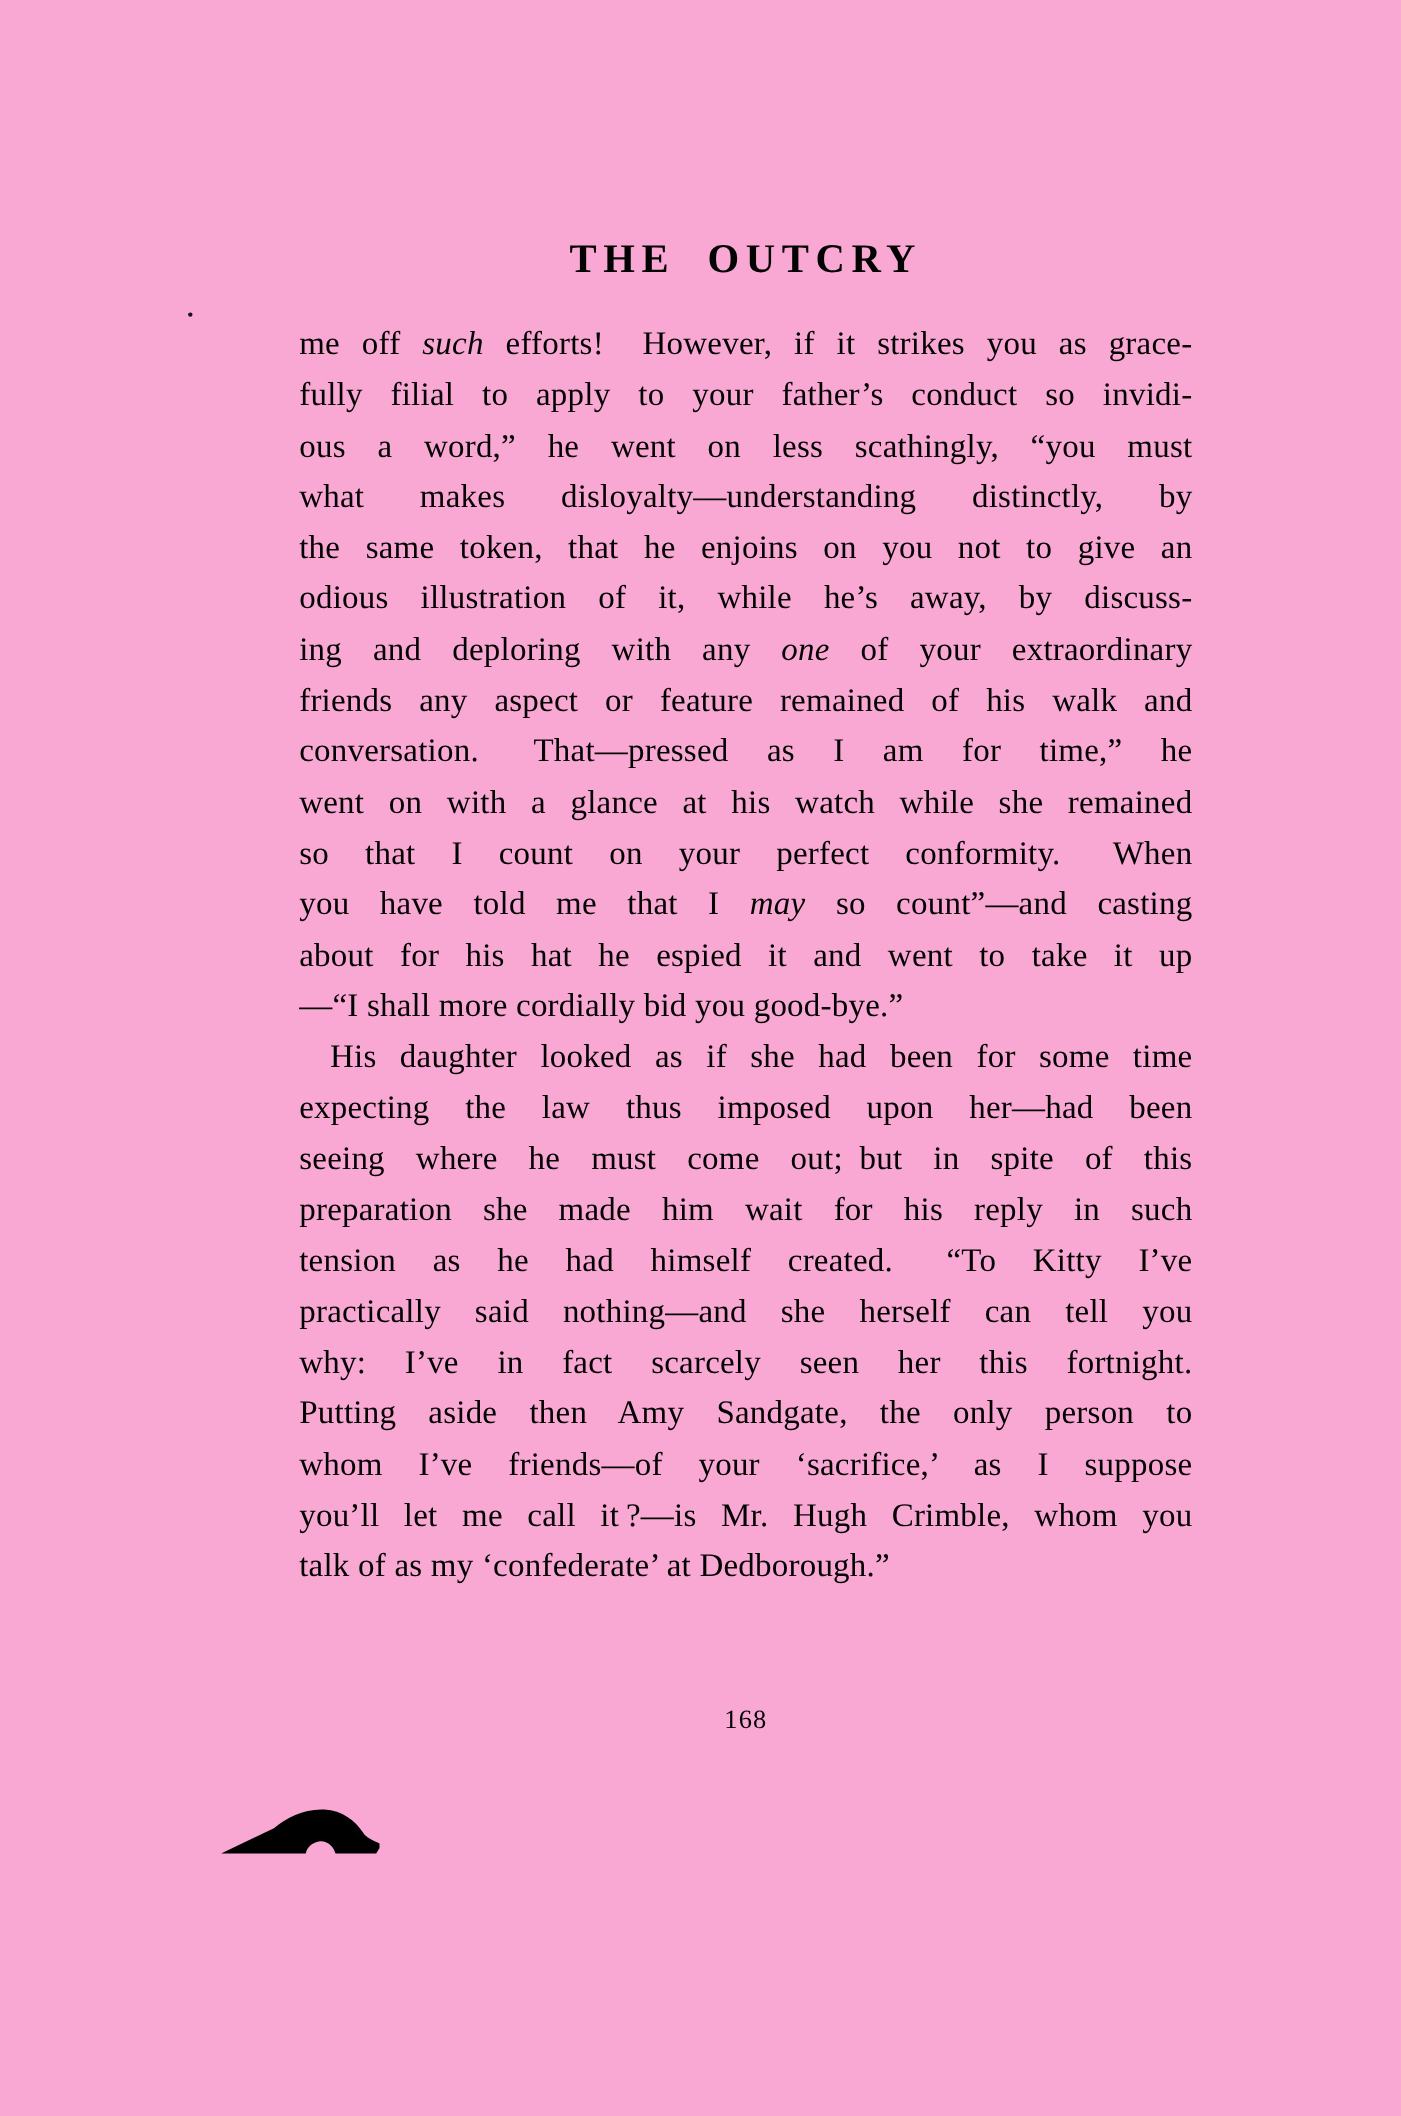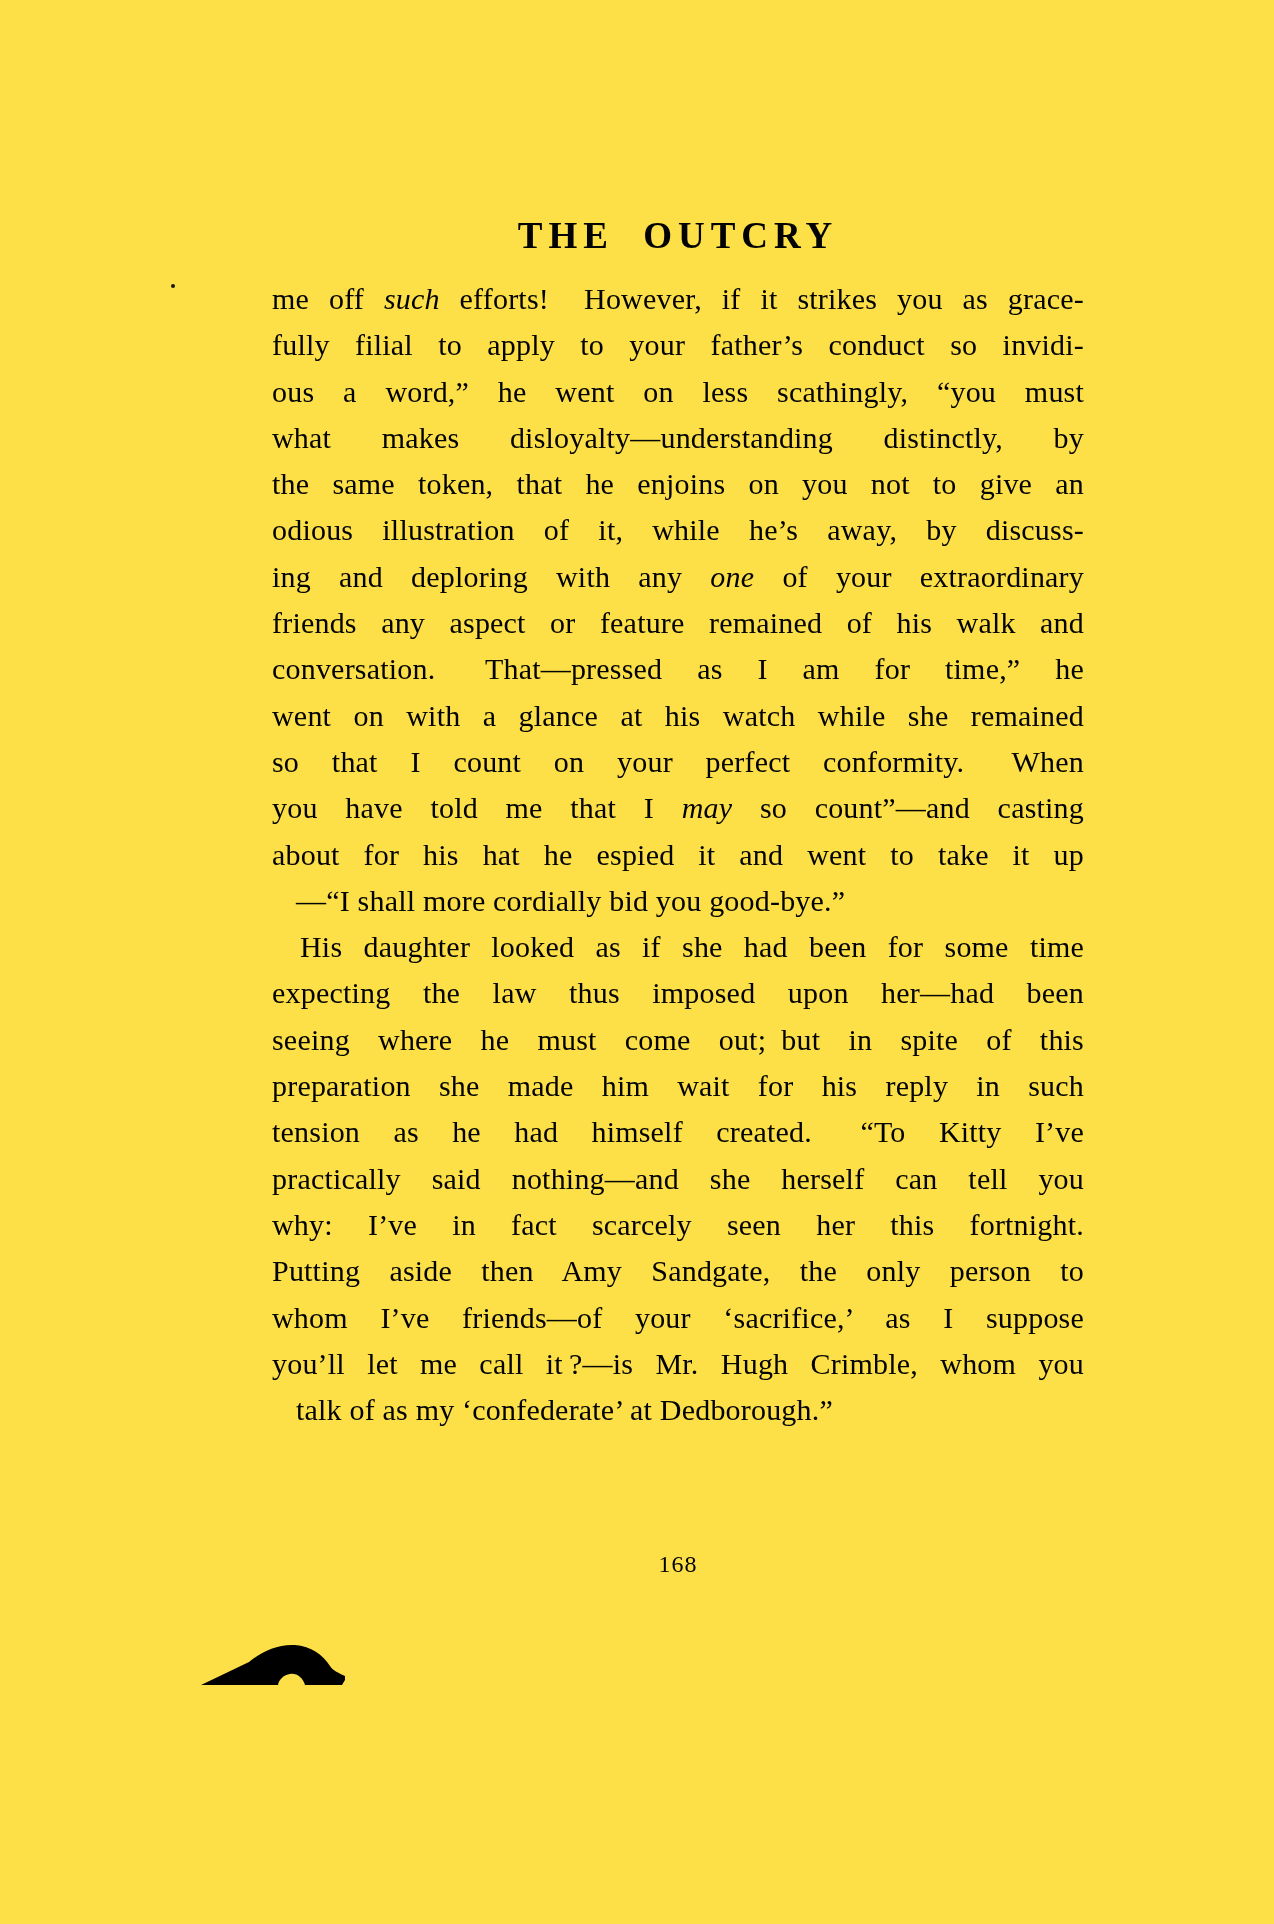--- a/index.html
+++ b/index.html
@@ -1,45 +1,45 @@
 <!DOCTYPE html>
 <html><head>
 <meta charset="utf-8">
 <style>
   html,body{margin:0;padding:0;background:#ffffff;}
   .page{
     position:relative;
     width:1274px;height:1924px;
-    background:#fde047;
+    background:#f9a8d4;
     overflow:hidden;
     font-family:"Liberation Serif","DejaVu Serif",serif;
     color:#030303;
   }
   .running-header{
     position:absolute;
     top:217px;left:272px;width:812px;
     text-align:center;
     font-size:37px;
     font-weight:700;
     letter-spacing:6px;
     word-spacing:14px;
     line-height:1;
   }
   .body-text{
     position:absolute;
-    top:276px;left:272px;width:812px;
+    top:290px;left:272px;width:812px;
     font-size:30px;
     line-height:46.3px;
     letter-spacing:0.2px;
   }
   .line{
     text-align:justify;
     text-align-last:justify;
   }
-  .line.par-end{text-align-last:left;margin-left:24px;}
+  .line.par-end{text-align-last:left;}
   .line.indent{text-indent:28px;}
   .it{font-style:italic;}
   .page-number{
     position:absolute;
     top:1551px;left:272px;width:812px;
     text-align:center;
     font-size:24px;
     letter-spacing:1px;
   }
   .ink-speck{

